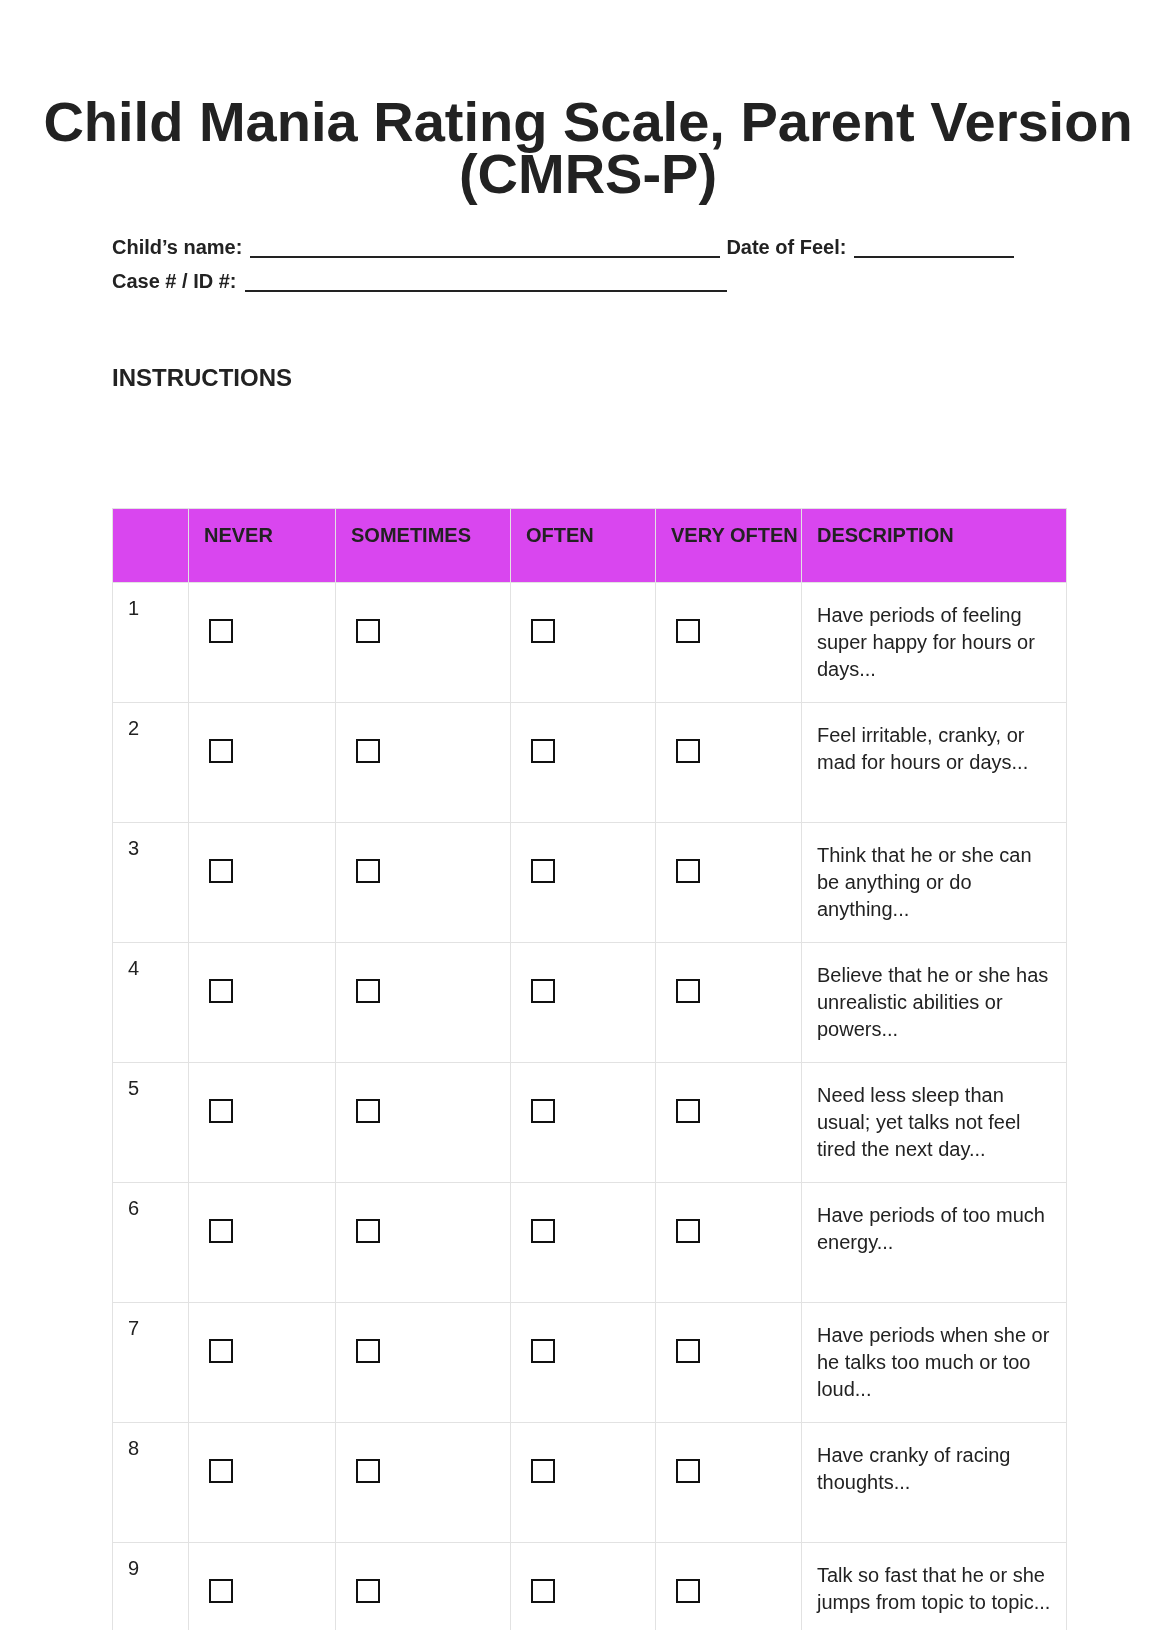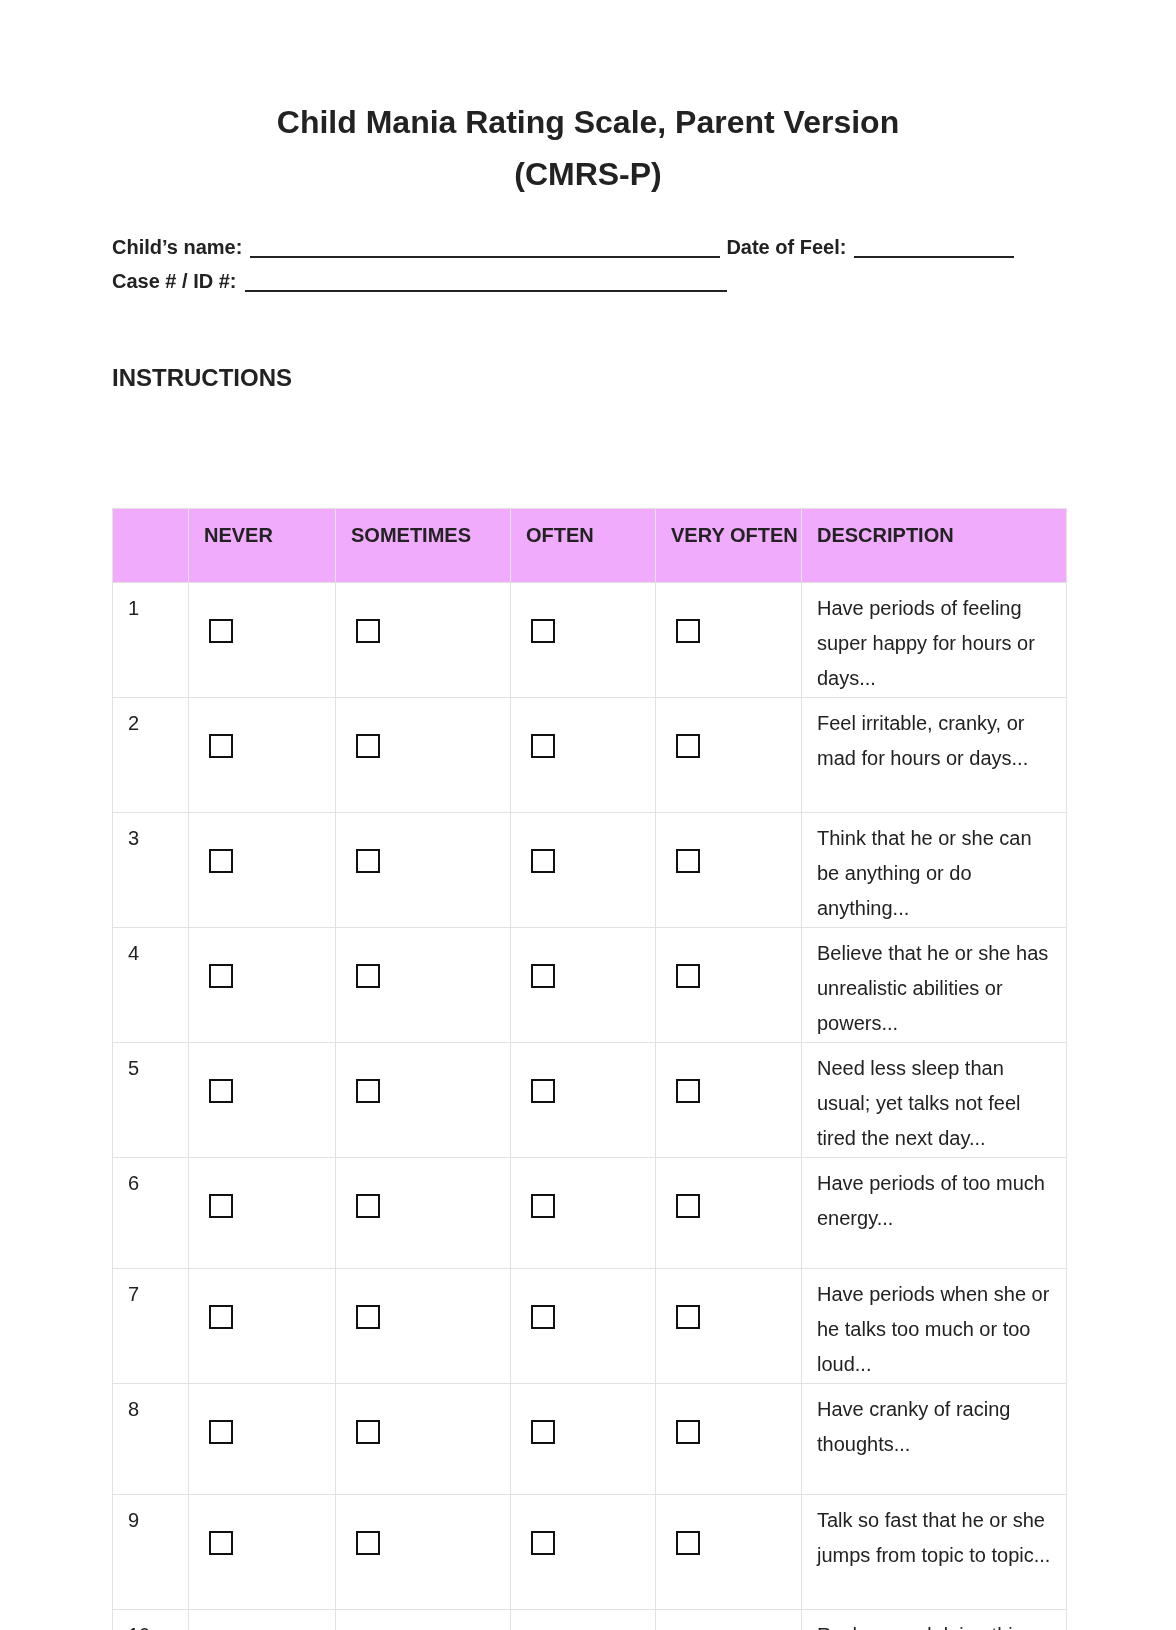--- a/index.html
+++ b/index.html
@@ -1,39 +1,39 @@
 <!DOCTYPE html>
 <html><head>
 <meta charset="utf-8">
 <style>
   html, body { margin: 0; padding: 0; background: #ffffff; }
   body { width: 1176px; height: 1630px; position: relative; overflow: hidden;
          font-family: "Liberation Sans", sans-serif; color: #222222; }
   .title { position: absolute; left: 0; top: 96px; width: 1176px; text-align: center;
-           font-weight: bold; font-size: 32px; line-height: 52px; color: #222222; margin: 0; }
+           font-weight: bold; font-size: 56px; line-height: 52px; color: #222222; margin: 0; }
   .fields { position: absolute; left: 112px; top: 236px; width: 960px; font-size: 20px; font-weight: bold; }
   .field-row { height: 34px; display: flex; align-items: flex-start; white-space: nowrap; }
   .line { display: inline-block; border-bottom: 2px solid #222; height: 20px; margin: 0 6px 3px 8px; }
   .line.name { width: 470px; }
   .line.dob { width: 160px; }
   .line.case { width: 482px; }
   .instr { position: absolute; left: 112px; top: 365px; width: 955px; font-size: 20px; line-height: 25px; }
   .instr h2 { font-size: 24px; font-weight: bold; margin: 0; line-height: 25px; }
   .instr p { margin: 0; font-weight: normal; }
   table { position: absolute; left: 112px; top: 508px; width: 954px; border-collapse: collapse;
           table-layout: fixed; font-size: 20px; }
   th, td { border: 1.5px solid #e2e2e2; vertical-align: top; padding: 0; }
-  th { background: #f0abfc; text-align: left; font-weight: bold; height: 74px; padding: 14px 3px 0 15px;
+  th { background: #d946ef; text-align: left; font-weight: bold; height: 74px; padding: 14px 3px 0 15px;
        line-height: 24px; box-sizing: border-box; }
   td { height: 100px; }
   td.num { padding: 14px 15px 0 15px; font-size: 20px; }
   td.box { position: relative; }
   .cb { position: absolute; left: 20px; top: 36px; width: 20px; height: 20px; border: 2px solid #111;
         background: #fff; cursor: pointer; }
-  td.desc { padding: 8px 15px 0 15px; line-height: 35px; }
+  td.desc { padding: 19px 15px 0 15px; line-height: 27px; }
   col.c0 { width: 76px; } col.c1 { width: 147px; } col.c2 { width: 175px; } col.c3 { width: 145px; }
   col.c4 { width: 146px; } col.c5 { width: 265px; }
 </style>
 </head>
 <body>
 
 <h1 class="title">
   <div>Child Mania Rating Scale, Parent Version</div>
   <div>(CMRS-P)</div>
 </h1>

